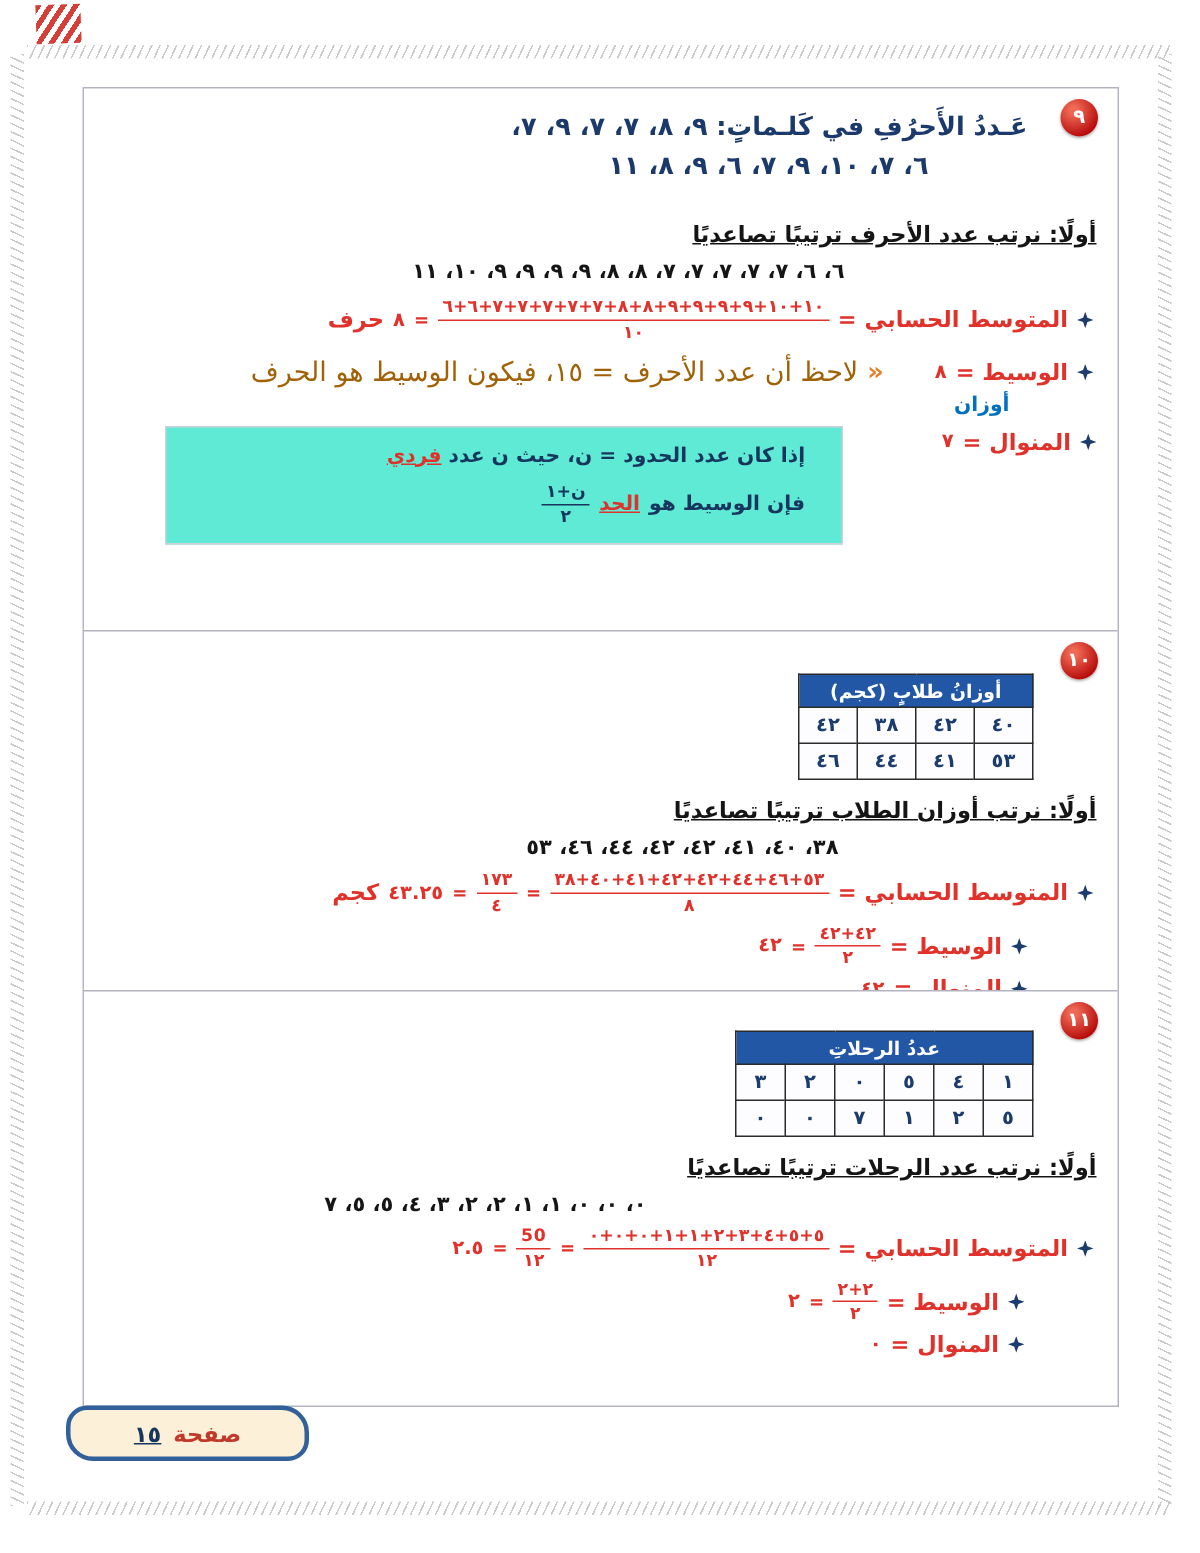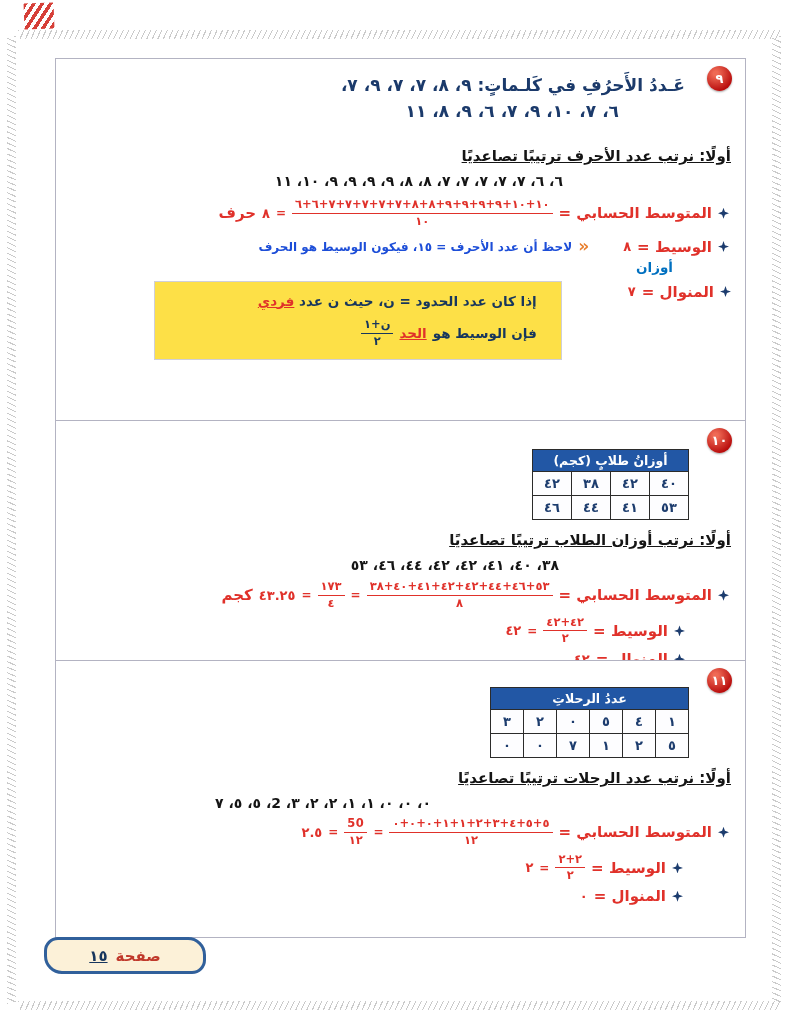--- a/index.html
+++ b/index.html
@@ -42,26 +42,26 @@
   .rval{color:#e0312a;font-weight:bold;font-size:13px;}
   .eq{color:#e0312a;font-weight:bold;font-size:12px;}
   .runit{color:#e0312a;font-weight:bold;font-size:15px;}
   .frac{display:inline-flex;flex-direction:column;align-items:center;line-height:1.2;
         font-weight:bold;font-size:11.5px;letter-spacing:.5px;}
   .frac .num{border-bottom:1.4px solid currentColor;padding:0 3px 1px;white-space:nowrap;}
   .frac .den{padding-top:1px;}
   .red{color:#e0312a;}
   .navy{color:#17365d;}
   .chev{color:#e87f2e;font-weight:bold;font-size:17px;line-height:1;}
-  .bnote{color:#1d4ed8;font-weight:bold;font-size:12px;white-space:nowrap;}
+  .bnote{color:#a16207;font-weight:normal;font-size:18px;white-space:nowrap;}
   .note-tail{color:#0070c0;font-weight:bold;font-size:13.5px;text-align:right;padding-right:58px;margin-top:3px;}
   .sp26{width:22px;flex:none;}
   .mrow{margin-top:9px;}
   .row-flex{display:flex;direction:rtl;align-items:flex-start;gap:66px;margin-top:6px;}
-  .infobox{box-sizing:border-box;width:408px;background:#fde047;border:1px solid #cfcfd8;
+  .infobox{box-sizing:border-box;width:452px;background:#5eead4;border:1px solid #cfcfd8;
            padding:9px 16px 10px;color:#17365d;font-weight:bold;font-size:13.5px;}
   .ib-line{text-align:right;padding-right:8px;line-height:1.6;}
   .ib-line2{margin-top:6px;display:flex;direction:rtl;align-items:center;gap:6px;padding-right:8px;}
   .red-ul{color:#e0312a;text-decoration:underline;}
   
   .qtable{border-collapse:collapse;margin-right:42px;}
   .qtable th{background:#2257a5;color:#fff;font-size:12.5px;font-weight:bold;
              border:1px solid #2b2b2b;padding:3px 4px;}
   .qtable td{text-align:center;color:#1c3c6e;font-weight:bold;font-size:13px;
              border:1px solid #2b2b2b;background:#fdfdff;height:21px;}
@@ -227,21 +227,21 @@
             <td>٥</td>
             <td>٢</td>
             <td>١</td>
             <td>٧</td>
             <td>٠</td>
             <td>٠</td>
           </tr>
         </tbody>
       </table>
       <div class="step" style="margin-top:10px;">أولًا: نرتب عدد الرحلات ترتيبًا تصاعديًا</div>
-      <div class="sorted s11">٠، ٠، ٠، ١، ١، ٢، ٢، ٣، 2، ٥، ٥، ٧</div>
+      <div class="sorted s11">٠، ٠، ٠، ١، ١، ٢، ٢، ٣، ٤، ٥، ٥، ٧</div>
 
       <div class="frow" style="margin-top:6px;padding-right:2px;">
         <span class="bullet"></span>
         <span class="rlabel">المتوسط الحسابي =</span>
         <span class="frac red">
           <span class="num" dir="ltr">٥+٥+٤+٣+٢+١+١+٠+٠+٠</span>
           <span class="den">١٢</span>
         </span>
         <span class="eq">=</span>
         <span class="frac red">

